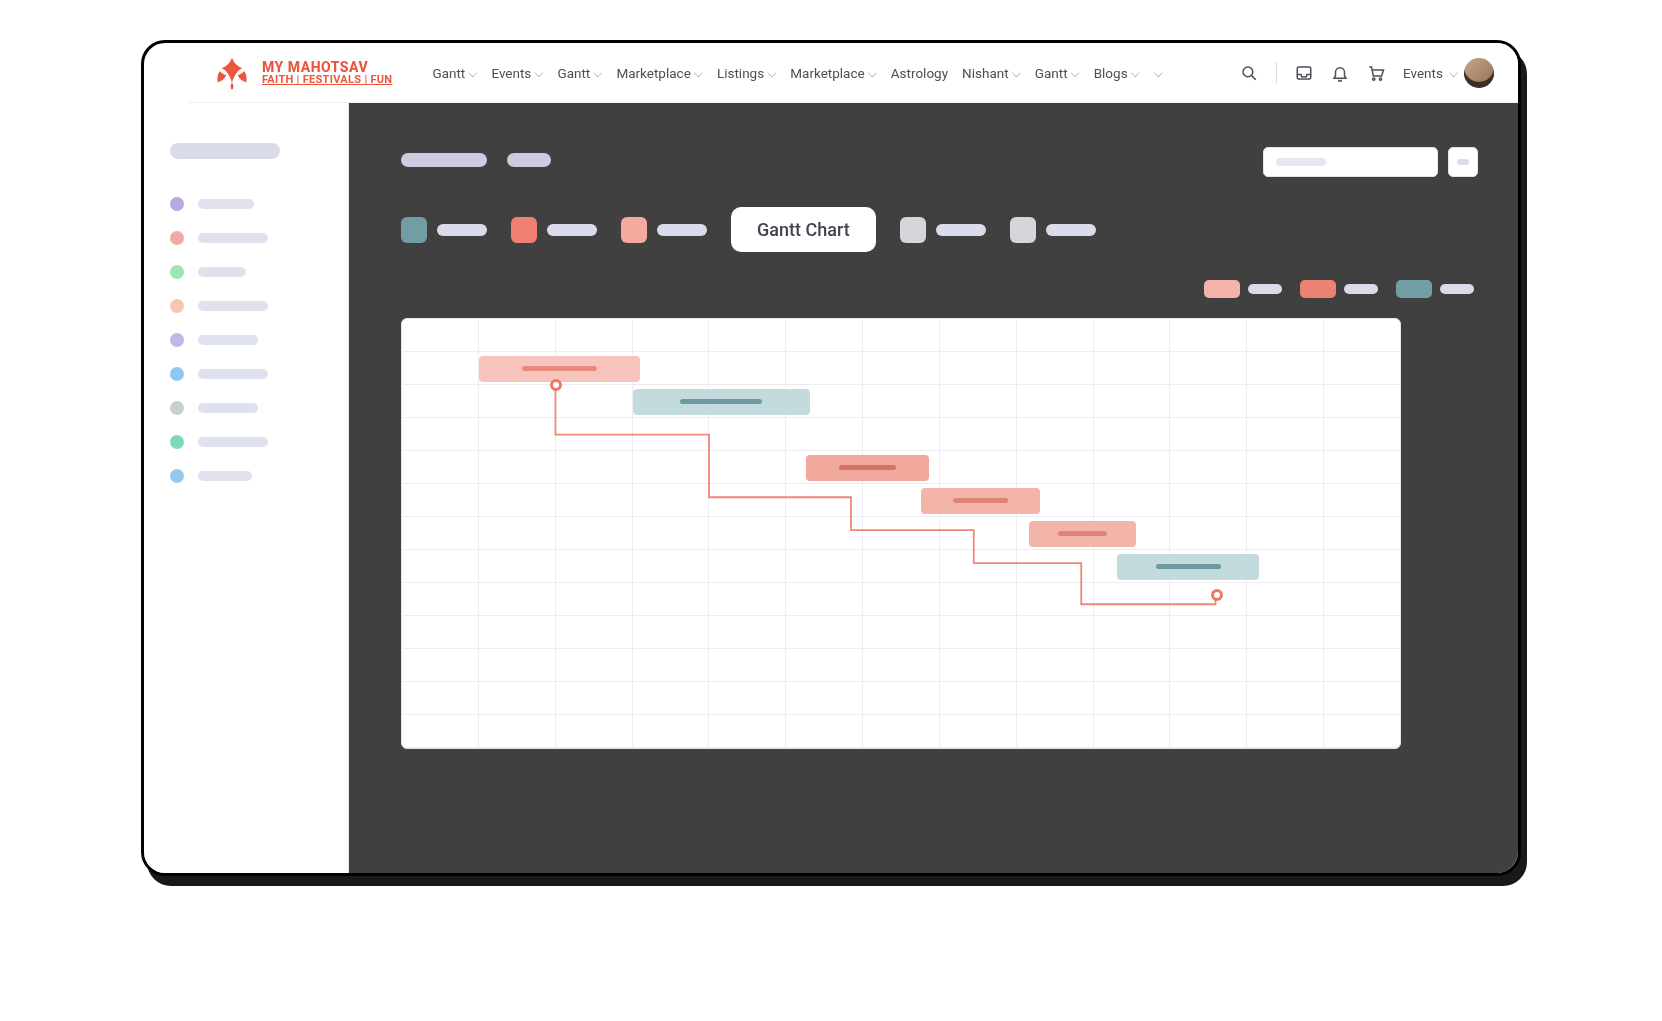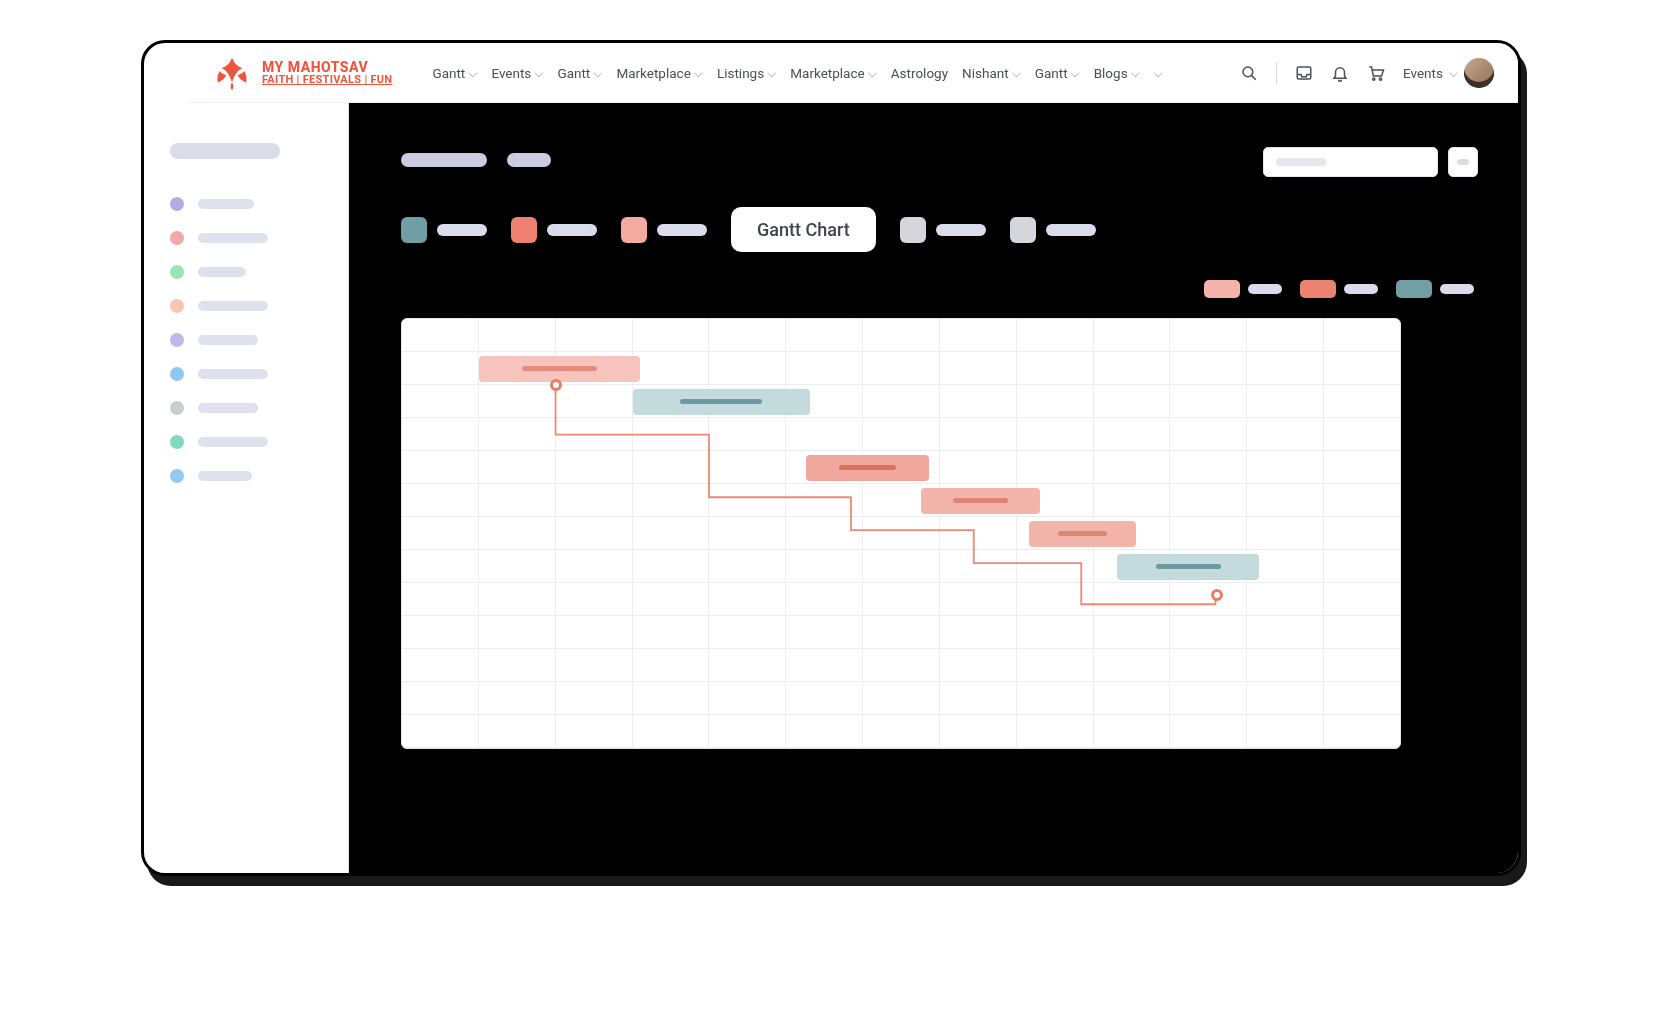--- a/index.html
+++ b/index.html
@@ -36,21 +36,21 @@
   .logo-text .sub { font-size: 11px; font-weight: 700; color: #ec563d; letter-spacing: .3px; text-decoration: underline;}
   .main-menu { display:flex; align-items:center; gap: 14px; flex:1; }
   .menu-item { font-size: 13.5px; color: #4b4f58; cursor:pointer; display:flex; align-items:center; gap:3px;}
   .menu-item .chev { font-size: 12px; color:#8a8f99;}
   .nav-right { display:flex; align-items:center; gap: 18px;}
   .nav-icon { width: 18px; height: 18px; color:#4b4f58; stroke:#4b4f58; }
   .nav-divider { width:1px; height:22px; background:#d9dbe0;}
   .user-block { display:flex; align-items:center; gap:6px; font-size:13.5px; color:#4b4f58; cursor:pointer;}
   .avatar { width: 30px; height:30px; border-radius:50%; background: linear-gradient(135deg,#c9a98a,#8d6e55); box-shadow: inset 0 -6px 0 #3b2f28;}
   
-  .body-area { display:flex; background:#000000; min-height: 770px;}
+  .body-area { display:flex; background:#404040; min-height: 770px;}
   .sidebar {
     width: 205px;
     background:#fff;
     border-right:1px solid #e3e5ec;
     padding: 40px 0;
   }
   .sb-header {
     margin: 0 26px 28px;
     height: 16px;
     border-radius: 8px;

